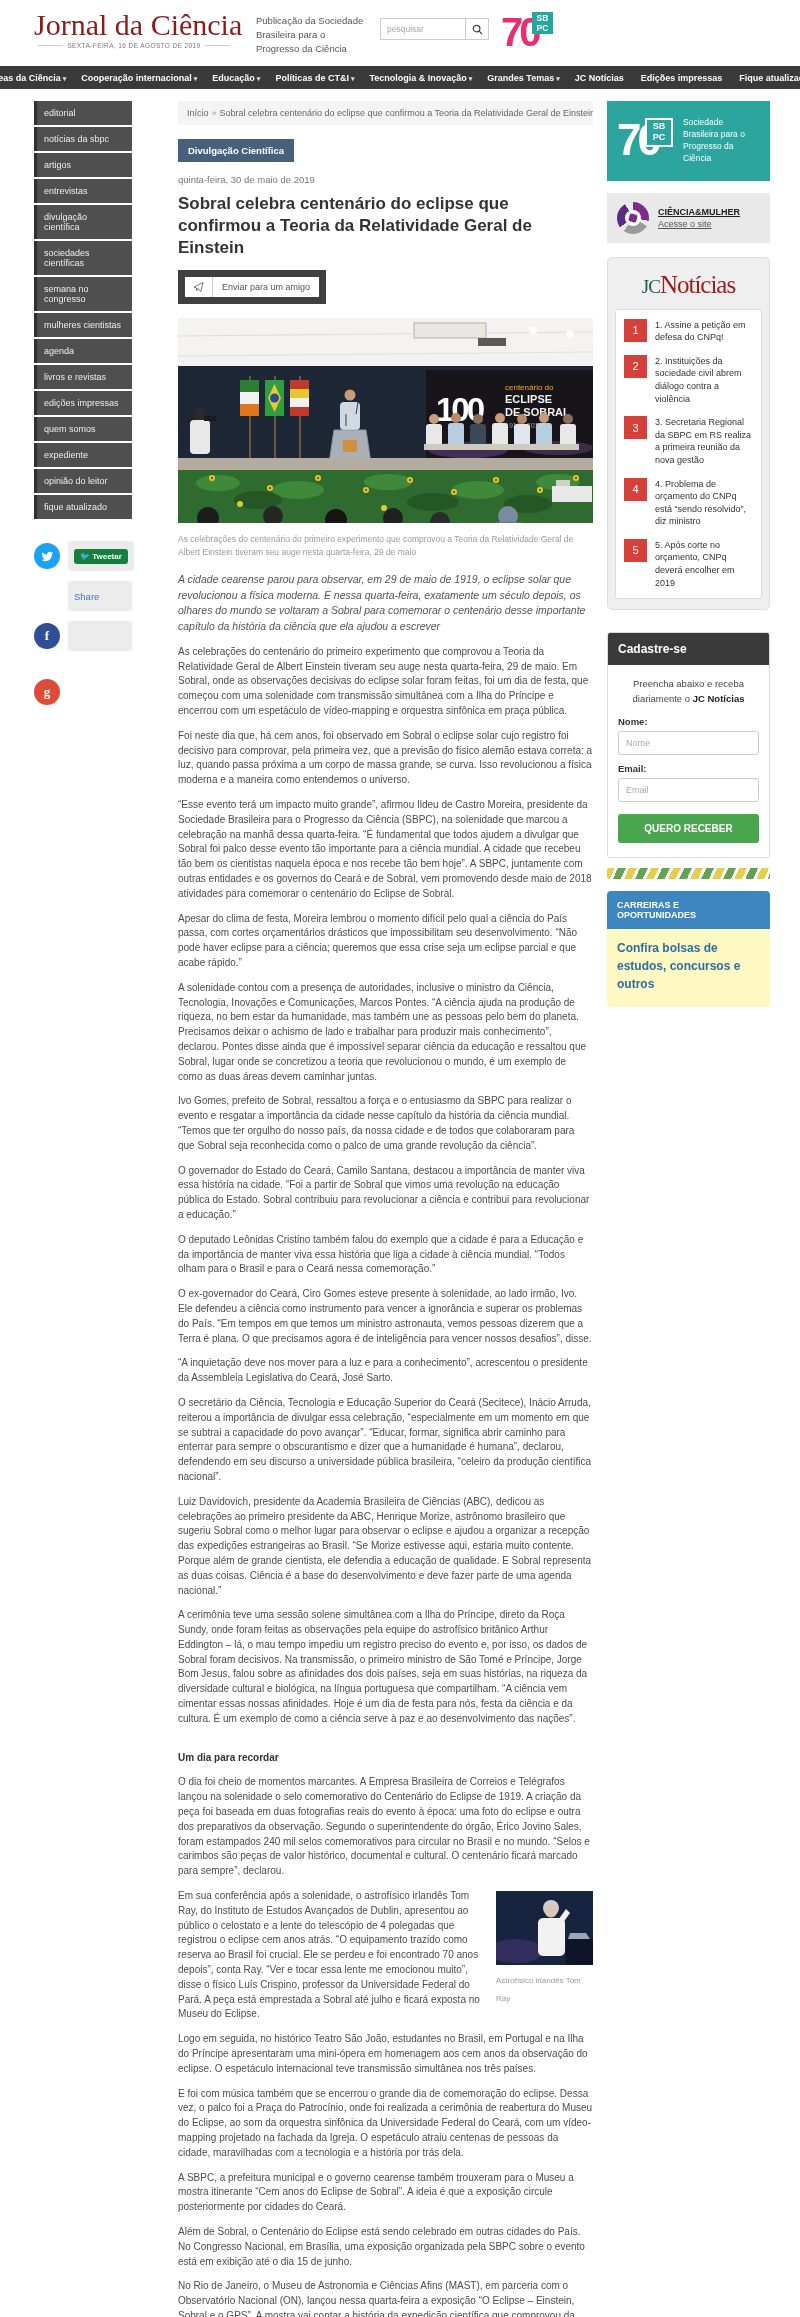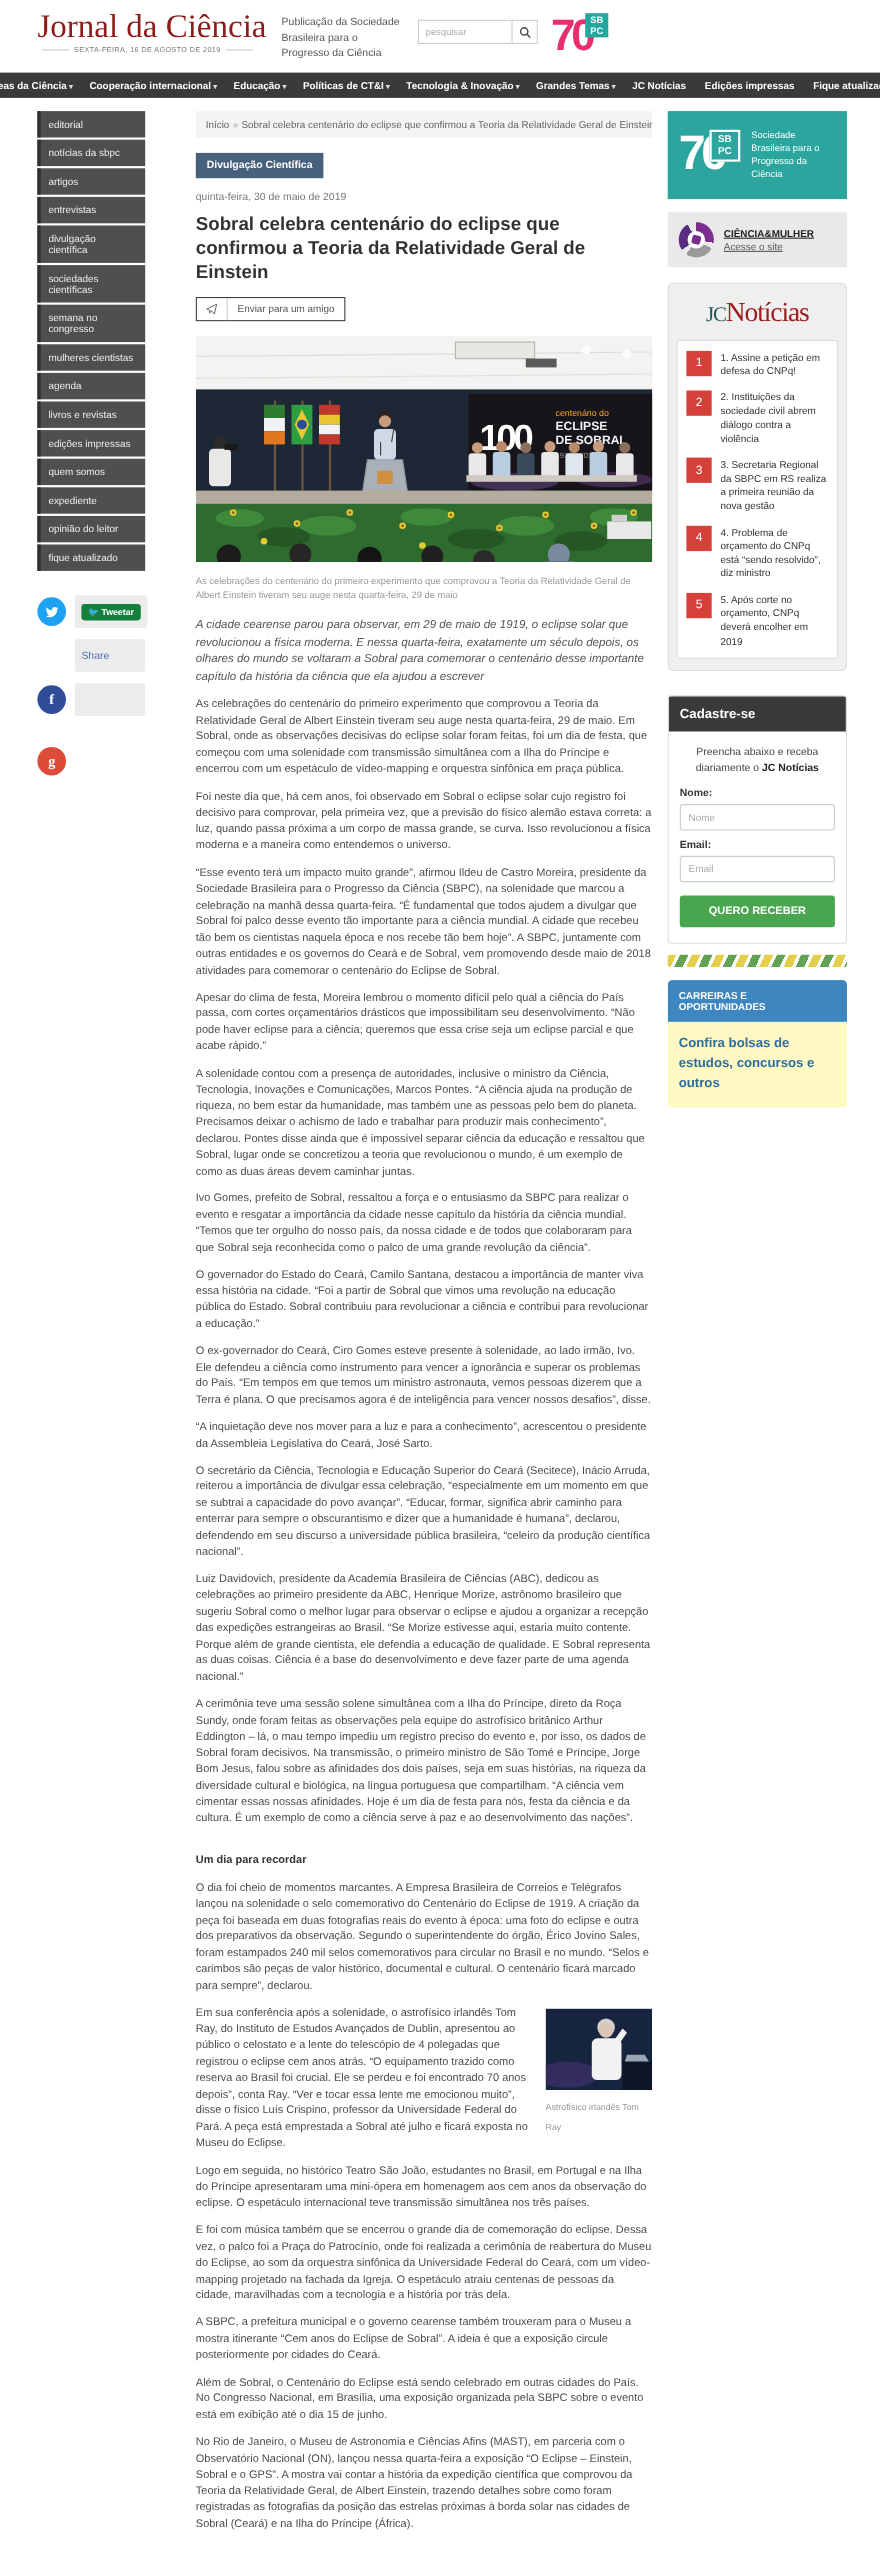--- a/index.html
+++ b/index.html
@@ -43,21 +43,21 @@
   .share-box{background:#ececec;border-radius:3px;margin-left:8px;height:30px;flex:1;display:flex;align-items:center;padding:0 6px;}
   .tweet-pill{background:#15803d;color:#fff;font-size:8px;font-weight:bold;border-radius:3px;padding:3px 6px;white-space:nowrap;cursor:pointer;}
   .share-label{color:#4c74b0;font-size:9.5px;}
 
   
   .breadcrumb{background:#f4f4f4;font-size:9px;color:#666;padding:7px 9px;white-space:nowrap;overflow:hidden;margin-bottom:14px;}
   .breadcrumb .sep{margin:0 3px;color:#999;}
   .cat-btn{display:inline-block;background:#47617c;color:#fff;font-size:9.5px;font-weight:bold;padding:6px 10px;cursor:pointer;}
   .art-date{font-size:9.5px;color:#777;margin:12px 0 8px;}
   .art-title{font-size:17px;font-weight:bold;color:#333;line-height:1.28;margin:0 0 12px;}
-  .send-btn{display:inline-flex;border:1px solid #404040;align-items:stretch;cursor:pointer;}
+  .send-btn{display:inline-flex;border:7px solid #404040;align-items:stretch;cursor:pointer;}
   .send-btn .ic{padding:5px 8px;border-right:1px solid #ccc;color:#666;font-size:10px;display:flex;align-items:center;}
   .send-btn .lb{padding:5px 9px;font-size:9px;color:#555;display:flex;align-items:center;}
 
   figure.art-photo{margin:14px 0 0;}
   .photo-caption{font-size:8.5px;color:#999;line-height:1.45;margin:6px 0 14px;}
 
   .lead{font-style:italic;color:#555;font-size:10.5px;line-height:1.5;margin:0 0 10px;}
   .para{font-size:10px;color:#4c4c4c;line-height:1.48;margin:0 0 10px;}
   .para.subhead{font-weight:bold;color:#333;margin-top:24px;}
 
@@ -365,20 +365,21 @@
 
       <div>
 
       <p class="para p">As celebrações do centenário do primeiro experimento que comprovou a Teoria da Relatividade Geral de Albert Einstein tiveram seu auge nesta quarta-feira, 29 de maio. Em Sobral, onde as observações decisivas do eclipse solar foram feitas, foi um dia de festa, que começou com uma solenidade com transmissão simultânea com a Ilha do Príncipe e encerrou com um espetáculo de vídeo-mapping e orquestra sinfônica em praça pública.</p>
           <p class="para p">Foi neste dia que, há cem anos, foi observado em Sobral o eclipse solar cujo registro foi decisivo para comprovar, pela primeira vez, que a previsão do físico alemão estava correta: a luz, quando passa próxima a um corpo de massa grande, se curva.  Isso revolucionou a física moderna e a maneira como entendemos o universo.</p>
           <p class="para p">“Esse evento terá um impacto muito grande”, afirmou Ildeu de Castro Moreira, presidente da Sociedade Brasileira para o Progresso da Ciência (SBPC), na solenidade que marcou a celebração na manhã dessa quarta-feira. “É fundamental que todos ajudem a divulgar que Sobral foi palco desse evento tão importante para a ciência mundial. A cidade que recebeu tão bem os cientistas naquela época e nos recebe tão bem hoje”. A SBPC, juntamente com outras entidades e os governos do Ceará e de Sobral, vem promovendo desde maio de 2018 atividades para comemorar o centenário do Eclipse de Sobral.</p>
           <p class="para p">Apesar do clima de festa, Moreira lembrou o momento difícil pelo qual a ciência do País passa, com cortes orçamentários drásticos que impossibilitam seu desenvolvimento.  “Não pode haver eclipse para a ciência; queremos que essa crise seja um eclipse parcial e que acabe rápido.”</p>
           <p class="para p">A solenidade contou com a presença de autoridades, inclusive o ministro da Ciência, Tecnologia, Inovações e Comunicações, Marcos Pontes.  “A ciência ajuda na produção de riqueza, no bem estar da humanidade, mas também une as pessoas pelo bem do planeta. Precisamos deixar o achismo de lado e trabalhar para produzir mais conhecimento”, declarou. Pontes disse ainda que é impossível separar ciência da educação e ressaltou que Sobral, lugar onde se concretizou a teoria que revolucionou o mundo, é um exemplo de como as duas áreas devem caminhar juntas.</p>
           <p class="para p">Ivo Gomes, prefeito de Sobral, ressaltou a força e o entusiasmo da SBPC para realizar o evento e resgatar a importância da cidade nesse capítulo da história da ciência mundial.  “Temos que ter orgulho do nosso país, da nossa cidade e de todos que colaboraram para que Sobral seja reconhecida como o palco de uma grande revolução da ciência”.</p>
           <p class="para p">O governador do Estado do Ceará, Camilo Santana, destacou a importância de manter viva essa história na cidade. “Foi a partir de Sobral que vimos uma revolução na educação pública do Estado. Sobral contribuiu para revolucionar a ciência e contribui para revolucionar a educação.”</p>
+          <p class="para p">O deputado Leônidas Cristino também falou do exemplo que a cidade é para a Educação e da importância de manter viva essa história que liga a cidade à ciência mundial. “Todos olham para o Brasil e para o Ceará nessa comemoração.”</p>
           <p class="para p">O ex-governador do Ceará, Ciro Gomes esteve presente à solenidade, ao lado irmão, Ivo.  Ele defendeu a ciência como instrumento para vencer a ignorância e superar os problemas do País. “Em tempos em que temos um ministro astronauta, vemos pessoas dizerem que a Terra é plana. O que precisamos agora é de inteligência para vencer nossos desafios”, disse.</p>
           <p class="para p">“A inquietação deve nos mover para a luz e para a conhecimento”, acrescentou o presidente da Assembleia Legislativa do Ceará, José Sarto.</p>
           <p class="para p">O secretário da Ciência, Tecnologia e Educação Superior do Ceará (Secitece), Inácio Arruda, reiterou a importância de divulgar essa celebração, “especialmente em um momento em que se subtrai a capacidade do povo avançar”. “Educar, formar, significa abrir caminho para enterrar para sempre o obscurantismo e dizer que a humanidade é humana”, declarou, defendendo em seu discurso a universidade pública brasileira, “celeiro da produção científica nacional”.</p>
           <p class="para p">Luiz Davidovich, presidente da Academia Brasileira de Ciências (ABC), dedicou as celebrações ao primeiro presidente da ABC, Henrique Morize, astrônomo brasileiro que sugeriu Sobral como o melhor lugar para observar o eclipse e ajudou a organizar a recepção das expedições estrangeiras ao Brasil. “Se Morize estivesse aqui, estaria muito contente. Porque além de grande cientista, ele defendia a educação de qualidade. E Sobral representa as duas coisas. Ciência é a base do desenvolvimento e deve fazer parte de uma agenda nacional.”</p>
           <p class="para p">A cerimônia teve uma sessão solene simultânea com a Ilha do Príncipe, direto da Roça Sundy, onde foram feitas as observações pela equipe do astrofísico britânico Arthur Eddington – lá, o mau tempo impediu um registro preciso do evento e, por isso, os dados de Sobral foram decisivos. Na transmissão, o primeiro ministro de São Tomé e Príncipe, Jorge Bom Jesus, falou sobre as afinidades dos dois países, seja em suas histórias, na riqueza da diversidade cultural e biológica, na língua portuguesa que compartilham. “A ciência vem cimentar essas nossas afinidades. Hoje é um dia de festa para nós, festa da ciência e da cultura. É um exemplo de como a ciência serve à paz e ao desenvolvimento das nações”.</p>
           <p class="para subhead">Um dia para recordar</p>
           <p class="para p">O dia foi cheio de momentos marcantes. A Empresa Brasileira de Correios e Telégrafos lançou na solenidade o selo comemorativo do Centenário do Eclipse de 1919. A criação da peça foi baseada em duas fotografias reais do evento à época: uma foto do eclipse e outra dos preparativos da observação. Segundo o superintendente do órgão, Érico Jovino Sales, foram estampados 240 mil selos comemorativos para circular no Brasil e no mundo. “Selos e carimbos são peças de valor histórico, documental e cultural. O centenário ficará marcado para sempre”, declarou.</p>
         </div>
 
       <div class="tomray-wrap">

